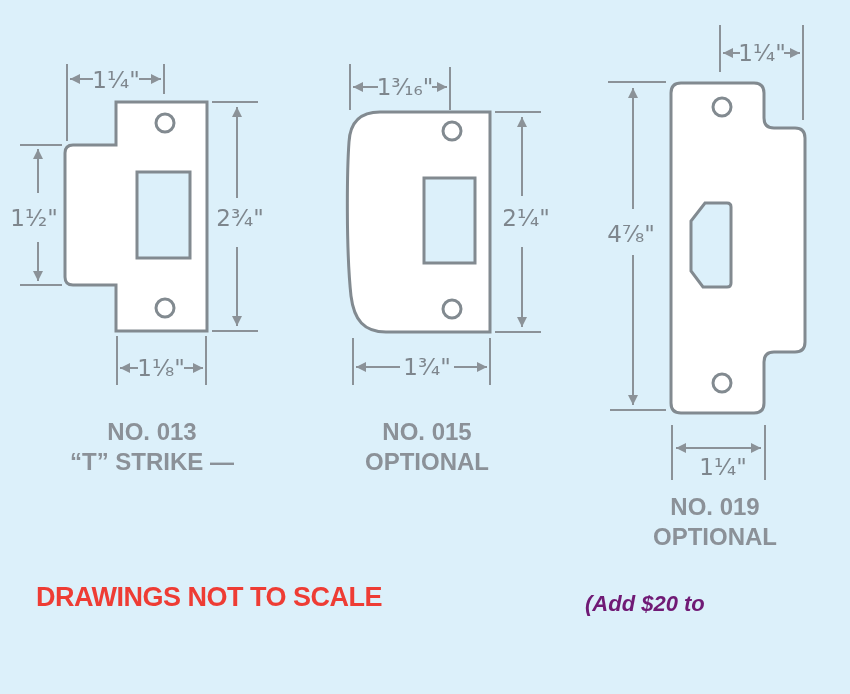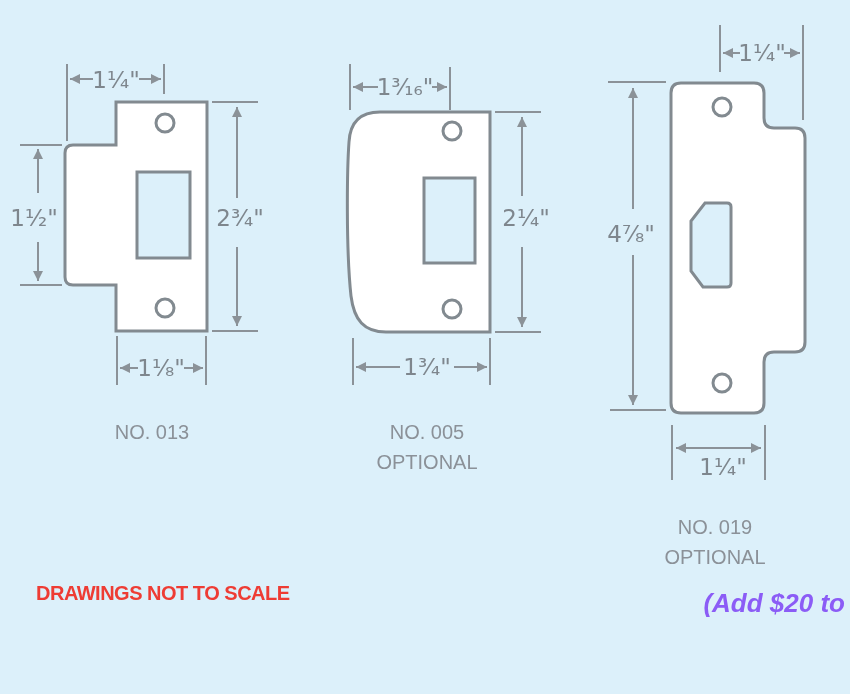--- a/index.html
+++ b/index.html
@@ -18,40 +18,40 @@
   .dimtxt{
     font-family:"DejaVu Sans",sans-serif;
     font-size:23px;
     fill:#7e868d;
     text-anchor:middle;
   }
   .caption{
     position:absolute;
     text-align:center;
     color:#8b9198;
-    font-weight:normal;
-    font-size:20px;
+    font-weight:bold;
+    font-size:24px;
     line-height:30px;
     white-space:nowrap;
   }
   .note{
     position:absolute;
-    text-align:right;
-    color:#8b5cf6;
+    text-align:left;
+    color:#701a75;
     font-weight:bold;
     font-style:italic;
-    font-size:26px;
+    font-size:22px;
     line-height:23px;
     white-space:nowrap;
   }
   .footer{
     position:absolute;
     color:#ee3c34;
     font-weight:bold;
-    font-size:20px;
+    font-size:27px;
     letter-spacing:-0.5px;
     white-space:nowrap;
   }
 </style>
 </head>
 <body>
 
 <div class="canvas">
 
   <svg width="850" height="694" viewBox="0 0 850 694">
@@ -158,28 +158,29 @@
         <line class="dim" x1="765" y1="425" x2="765" y2="480"></line>
         <line class="dim" x1="718" y1="448" x2="676" y2="448" marker-end="url(#arw)"></line>
         <line class="dim" x1="718" y1="448" x2="761" y2="448" marker-end="url(#arw)"></line>
         <text class="dimtxt" x="723" y="475">1¹⁄₄"</text>
       </g>
     </g>
   </svg>
 
   <div class="caption" style="left:27px;top:417px;width:250px;">
     <div>NO. 013</div>
+    <div>“T” STRIKE —</div>
   </div>
 
   <div class="caption" style="left:292px;top:417px;width:270px;">
-    <div>NO. 005</div>
+    <div>NO. 015</div>
     <div>OPTIONAL</div>
   </div>
 
-  <div class="caption" style="left:585px;top:512px;width:260px;text-align:center;">
+  <div class="caption" style="left:585px;top:492px;width:260px;text-align:center;">
     <div>NO. 019</div>
     <div>OPTIONAL</div>
   </div>
 
   <div class="note" style="left:585px;top:592px;width:260px;">
     <div>(Add $20 to</div>
   </div>
 
   <div class="footer" style="left:36px;top:582px;">DRAWINGS NOT TO SCALE</div>
 

